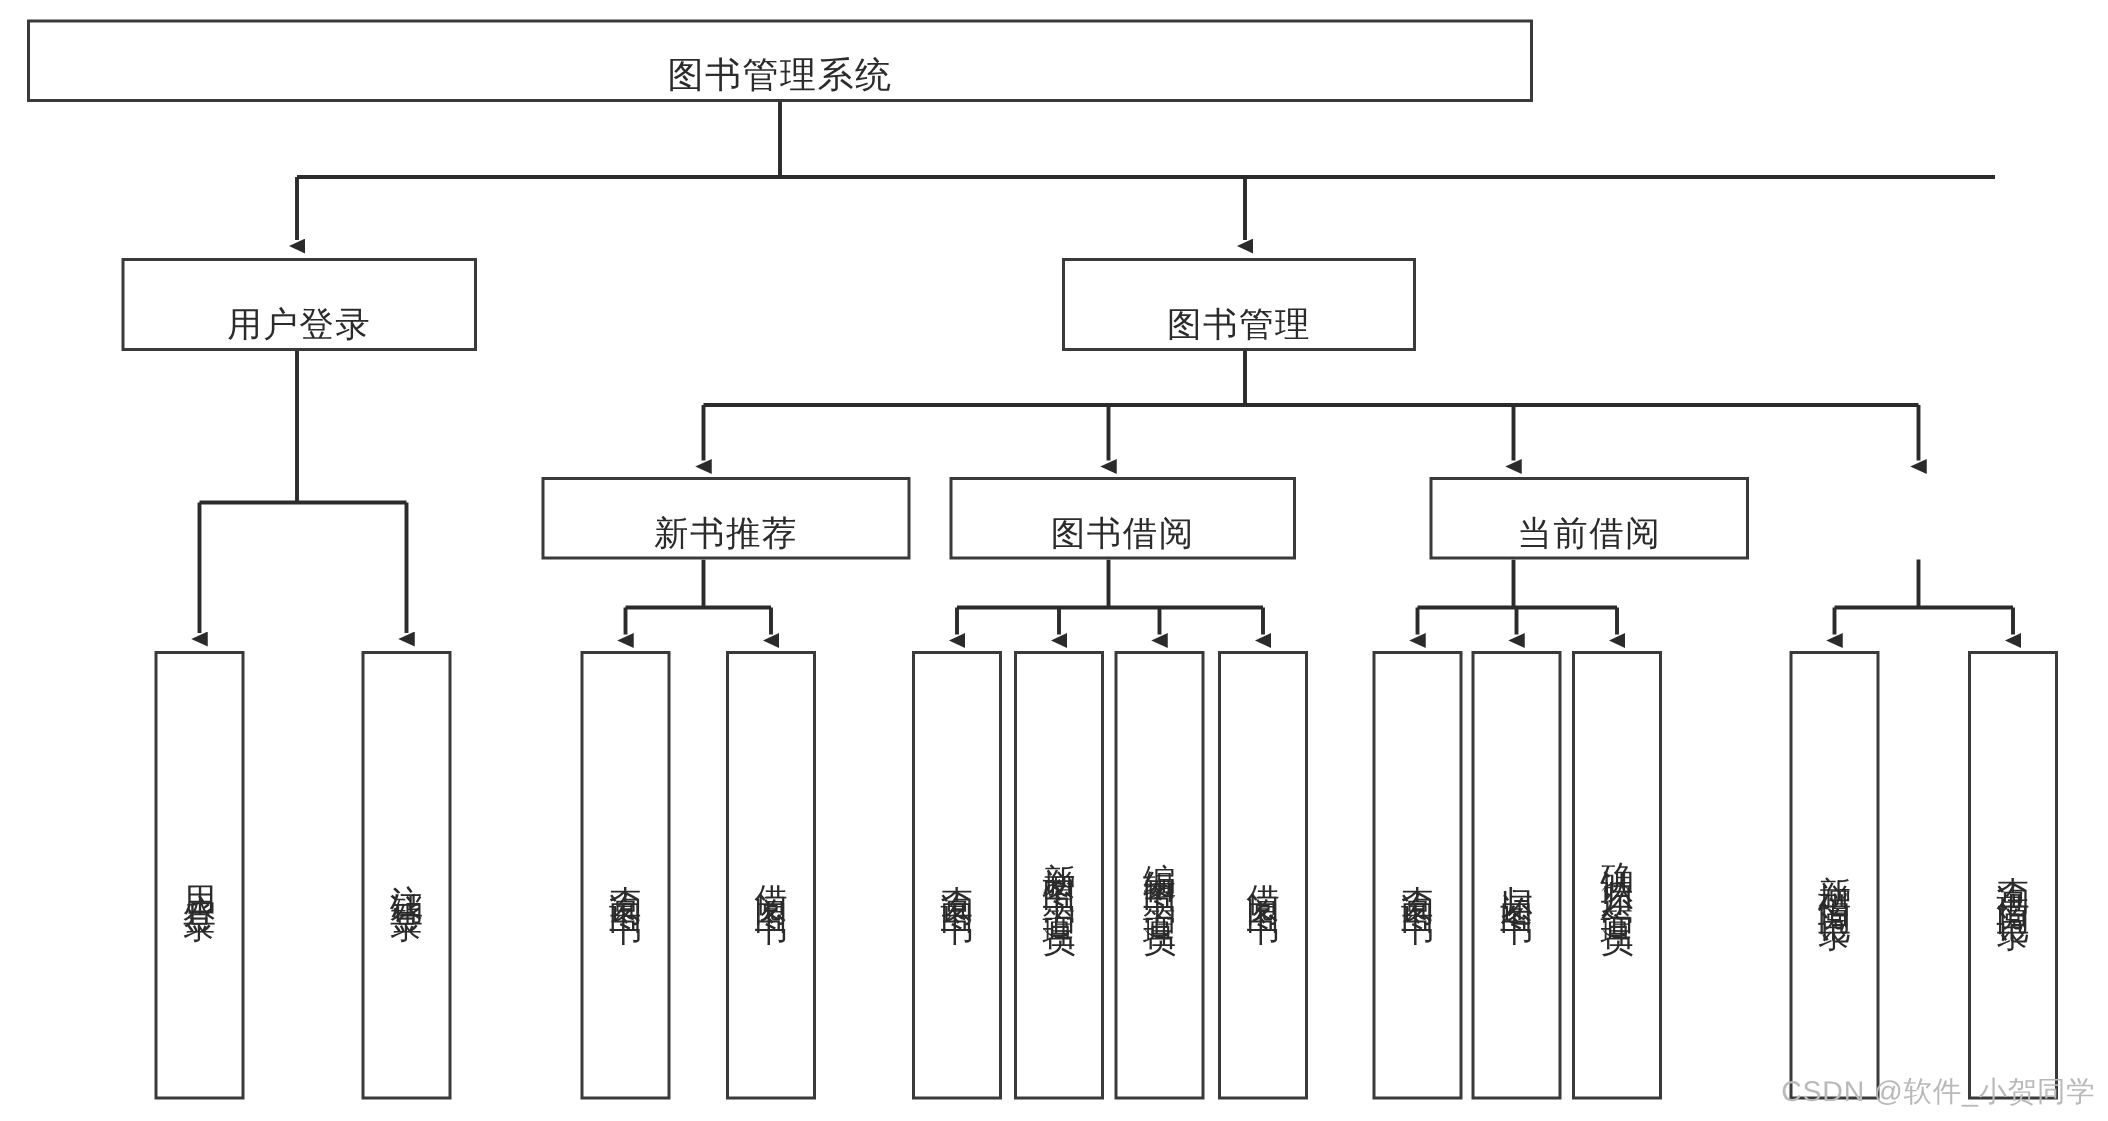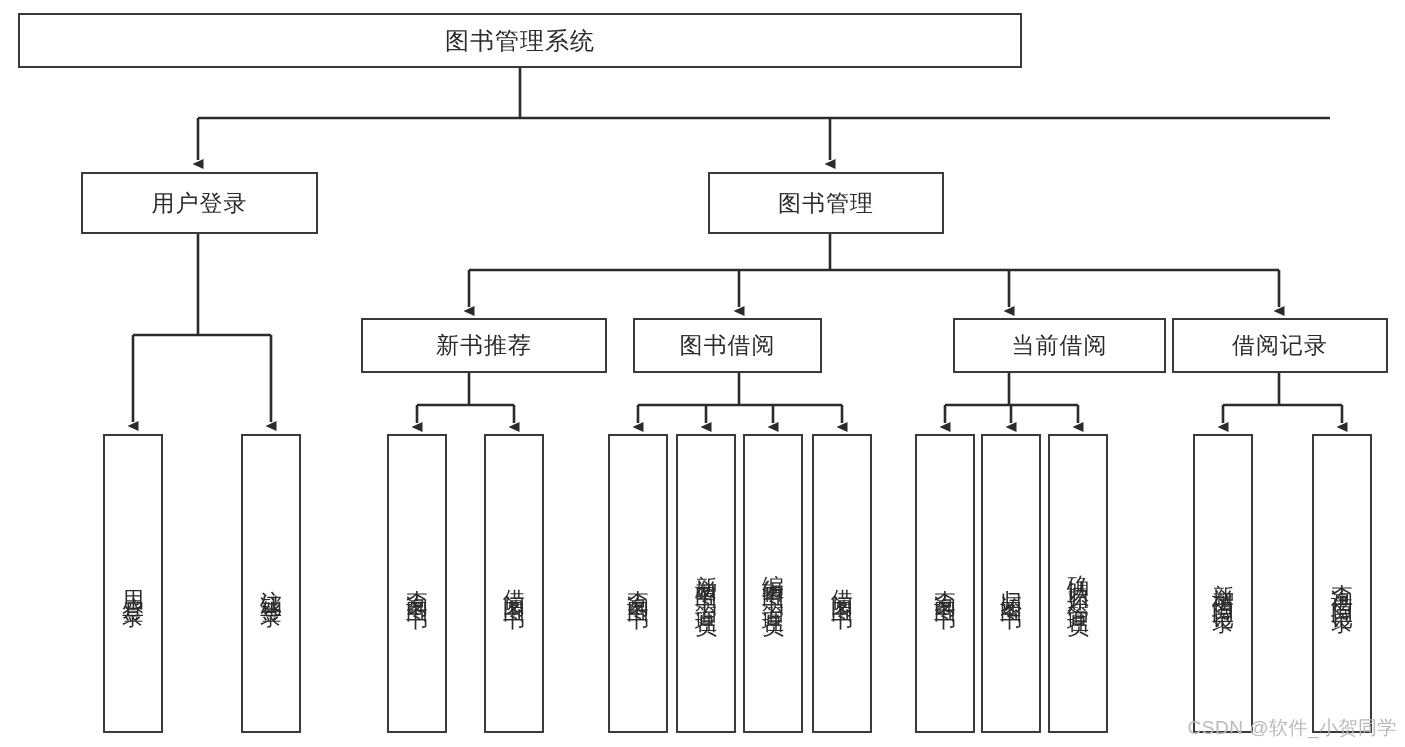--- a/index.html
+++ b/index.html
@@ -25,21 +25,21 @@
     width: 1405px;
     height: 747px;
     pointer-events: none;
   }
   .node {
     position: absolute;
     box-sizing: border-box;
     border: 2.5px solid #3a3a3a;
     background: #ffffff;
     display: flex;
-    align-items: center;
+    align-items: flex-end;
     justify-content: center;
     color: #2b2b2b;
   }
   .node.horiz {
     font-size: 23px;
     letter-spacing: 1px;
   }
   .node.root {
     font-size: 24px;
     letter-spacing: 1px;
@@ -131,31 +131,28 @@
   </div>
 
   <div class="node horiz" style="left:708px; top:172px; width:236px; height:62px;">
     <span>图书管理</span>
   </div>
 
   <div class="node horiz" style="left:361px; top:318px; width:246px; height:55px;">
     <span>新书推荐</span>
   </div>
 
-  <div class="node horiz" style="left:633px; top:318px; width:189px; height:55px;">
+  <div class="node horiz" style="left:633px; top:318px; width:231px; height:55px;">
     <span>图书借阅</span>
   </div>
 
   <div class="node horiz" style="left:953px; top:318px; width:213px; height:55px;">
     <span>当前借阅</span>
   </div>
 
-  <div class="node horiz" style="left:1172px; top:318px; width:216px; height:55px;">
-    <span>借阅记录</span>
-  </div>
 
   <div class="node leaf" style="left:103px; top:434px; width:60px; height:299px;">
     <span class="vtext">用户登录</span>
   </div>
 
   <div class="node leaf" style="left:241px; top:434px; width:60px; height:299px;">
     <span class="vtext">注销登录</span>
   </div>
 
   <div class="node leaf" style="left:387px; top:434px; width:60px; height:299px;">

